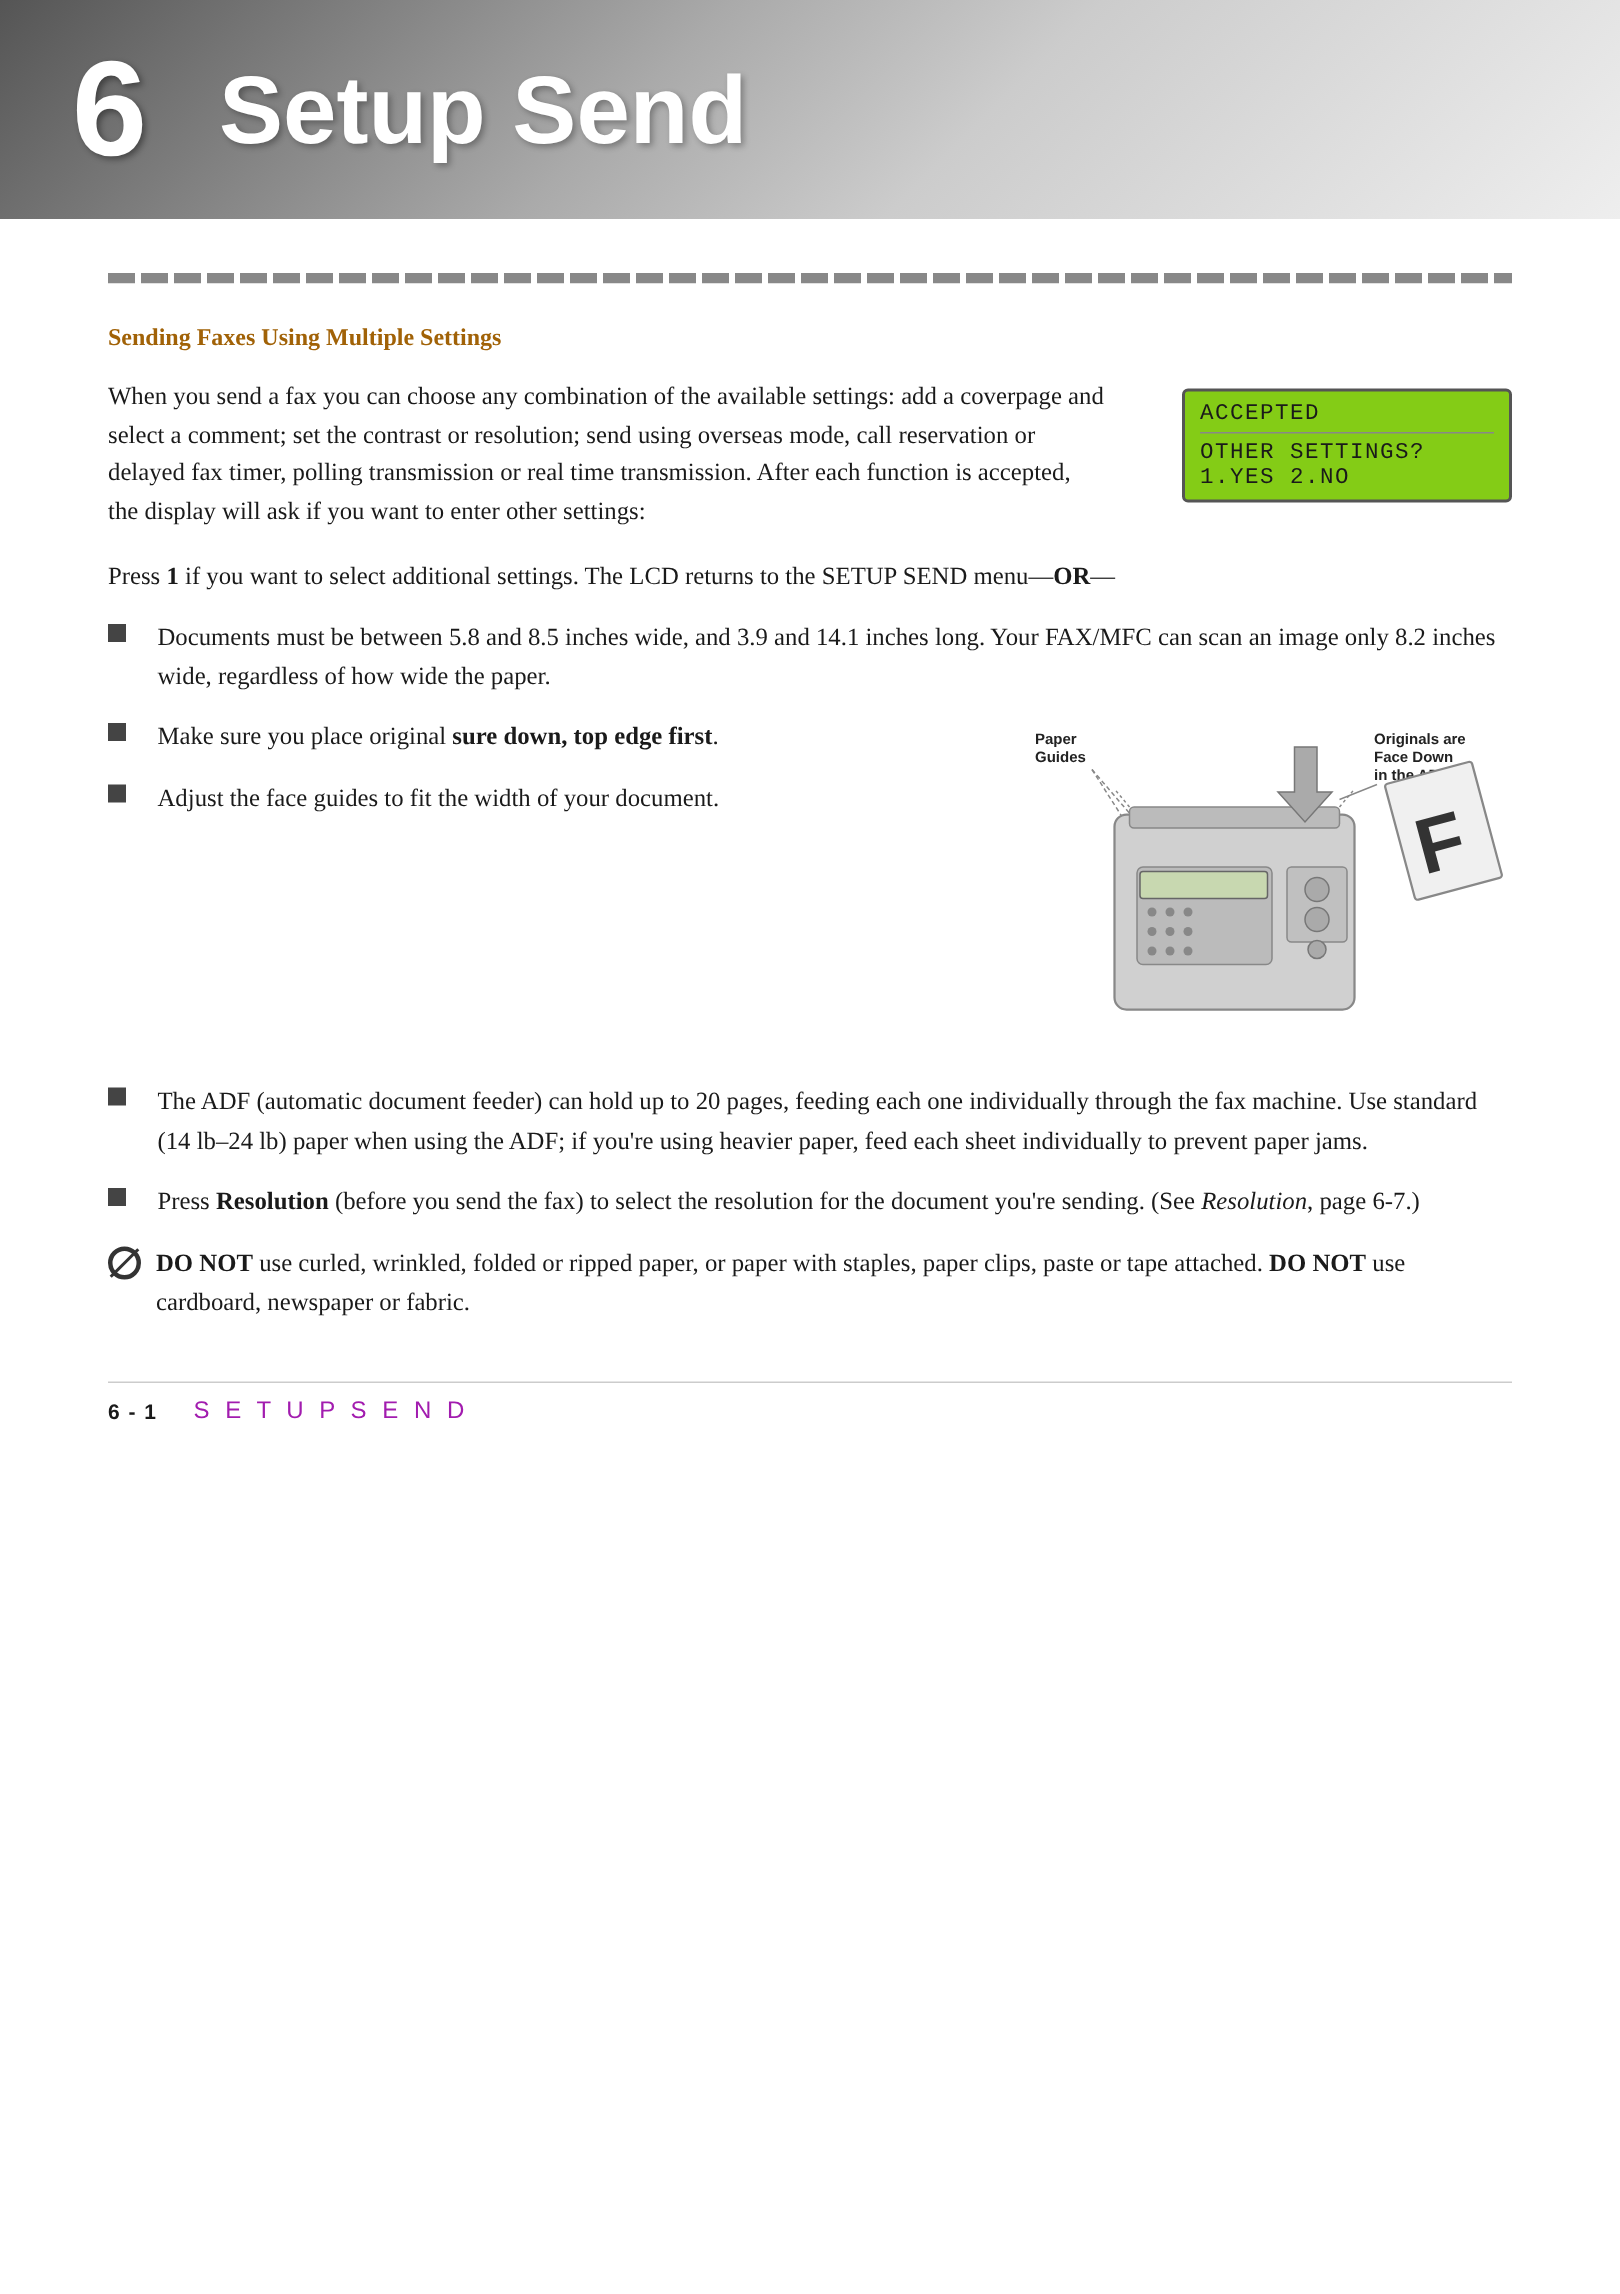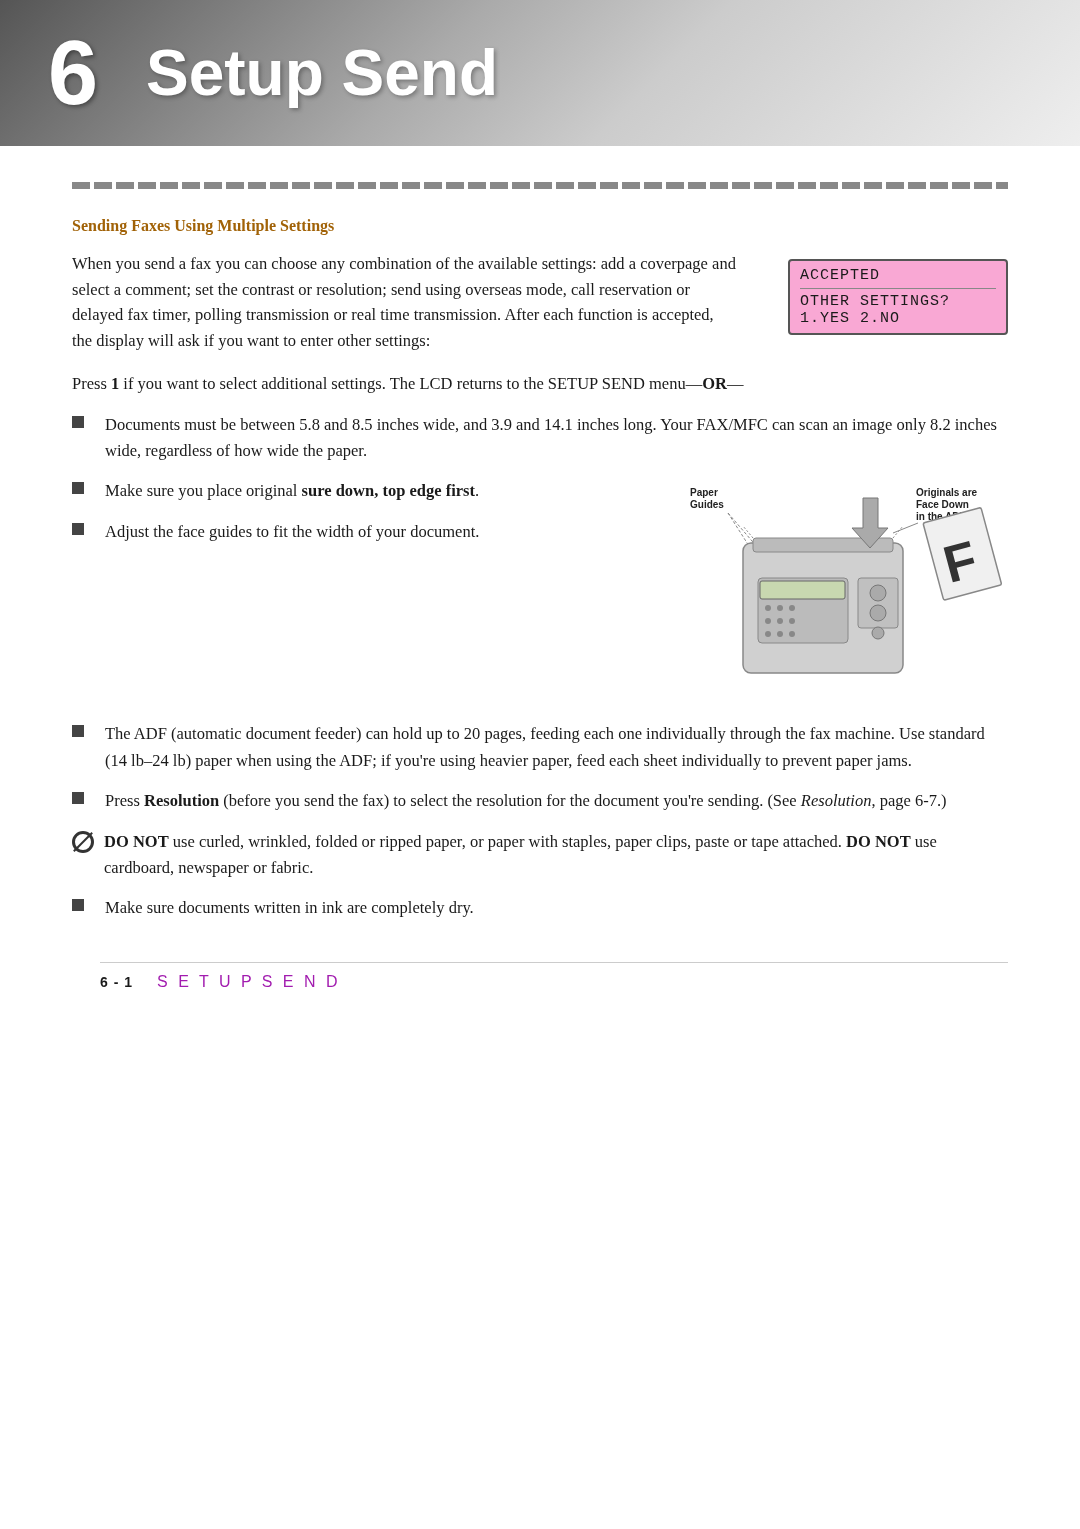--- a/index.html
+++ b/index.html
@@ -94,21 +94,21 @@
     }
 
     .lcd-display {
       flex-shrink: 0;
       width: 220px;
       border: 2px solid #555;
       border-radius: 4px;
       padding: 6px 10px;
       font-family: 'Courier New', Courier, monospace;
       font-size: 15px;
-      background: #f9a8d4;
+      background: #84cc16;
       align-self: flex-start;
       margin-top: 8px;
     }
 
     .lcd-line {
       display: block;
       letter-spacing: 1px;
     }
 
     .lcd-line-border {
@@ -199,21 +199,20 @@
       line-height: 1.6;
     }
 
     .footer-bar {
       display: flex;
       align-items: center;
       gap: 24px;
       margin-top: 40px;
       border-top: 1px solid #ccc;
       padding-top: 10px;
-      margin-left: 28px;
     }
 
     .footer-page {
       font-size: 14px;
       font-weight: bold;
       font-family: Arial, Helvetica, sans-serif;
       letter-spacing: 1px;
     }
 
     .footer-section {
@@ -382,23 +381,19 @@
     </span>
   </div>
 
   <div class="do-not-item">
     <div class="no-symbol"></div>
     <span class="bullet-text">
       <span class="bold-inline">DO NOT</span> use curled, wrinkled, folded or ripped paper, or paper with staples, paper clips, paste or tape attached. <span class="bold-inline">DO NOT</span> use cardboard, newspaper or fabric.
     </span>
   </div>
 
-  <div class="bullet-item">
-    <div class="bullet-square"></div>
-    <span class="bullet-text">Make sure documents written in ink are completely dry.</span>
-  </div>
 
   <div class="footer-bar">
     <span class="footer-page">6 - 1</span>
     <span class="footer-section">S E T U P   S E N D</span>
   </div>
 
 </div>
 
 </body></html>

